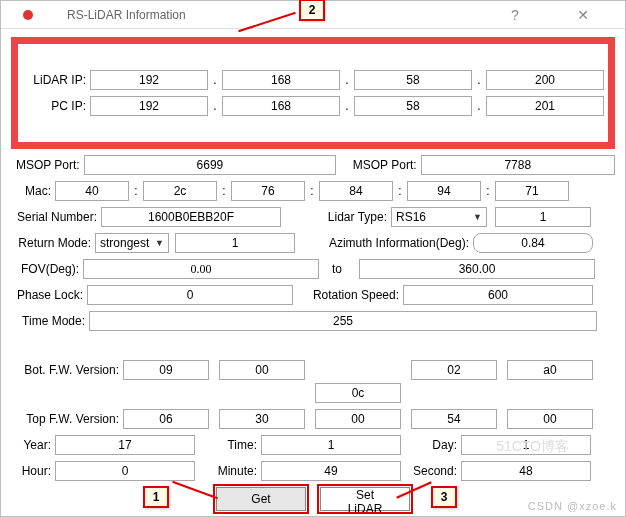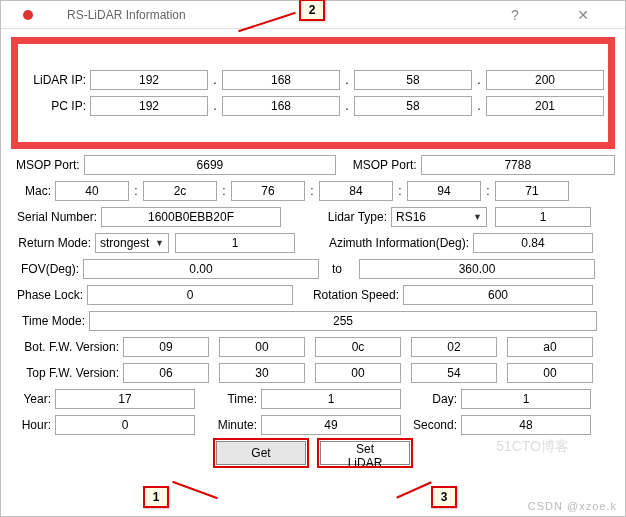--- a/index.html
+++ b/index.html
@@ -99,26 +99,26 @@
 
     <div class="row">
       <span class="lbl" style="width:84px">Return Mode:</span>
       <div class="sel" style="width:74px">
         <span>strongest</span>
         <span class="arrow">▼</span>
       </div>
       <span style="width:6px"></span>
       <input type="text" style="width: 120px;" value="1">
       <span class="lbl" style="width:178px">Azimuth Information(Deg):</span>
-      <input type="text" style="width: 120px;" value="0.84">
+      <input type="text" style="width: 120px; border-radius: 8px;" value="0.84">
     </div>
 
     <div class="row">
       <span class="lbl" style="width:72px">FOV(Deg):</span>
-      <input type="text" style="width: 236px;" value="0.00">
+      <input type="text" style="width: 236px; font-family: Liberation Serif, serif;" value="0.00">
       <span class="lbl" style="width:40px;text-align:center">to</span>
       <input type="text" style="width: 236px;" value="360.00">
     </div>
 
     <div class="row">
       <span class="lbl" style="width:76px">Phase Lock:</span>
       <input type="text" style="width: 206px;" value="0">
       <span class="lbl" style="width:110px">Rotation Speed:</span>
       <input type="text" style="width: 190px;" value="600">
     </div>
@@ -127,21 +127,21 @@
       <span class="lbl" style="width:78px">Time Mode:</span>
       <input type="text" style="width: 508px;" value="255">
     </div>
 
     <div class="row">
       <span class="lbl" style="width:112px">Bot. F.W. Version:</span>
       <input type="text" style="width: 86px;" value="09">
       <span style="width:10px"></span>
       <input type="text" style="width: 86px;" value="00">
       <span style="width:10px"></span>
-      <input type="text" style="width: 86px;" value="0c">
+      <input type="text" style="width: 86px; margin-top: 46px;" value="0c">
       <span style="width:10px"></span>
       <input type="text" style="width: 86px;" value="02">
       <span style="width:10px"></span>
       <input type="text" style="width: 86px;" value="a0">
     </div>
 
     <div class="row">
       <span class="lbl" style="width:112px">Top  F.W. Version:</span>
       <input type="text" style="width: 86px;" value="06">
       <span style="width:10px"></span>

